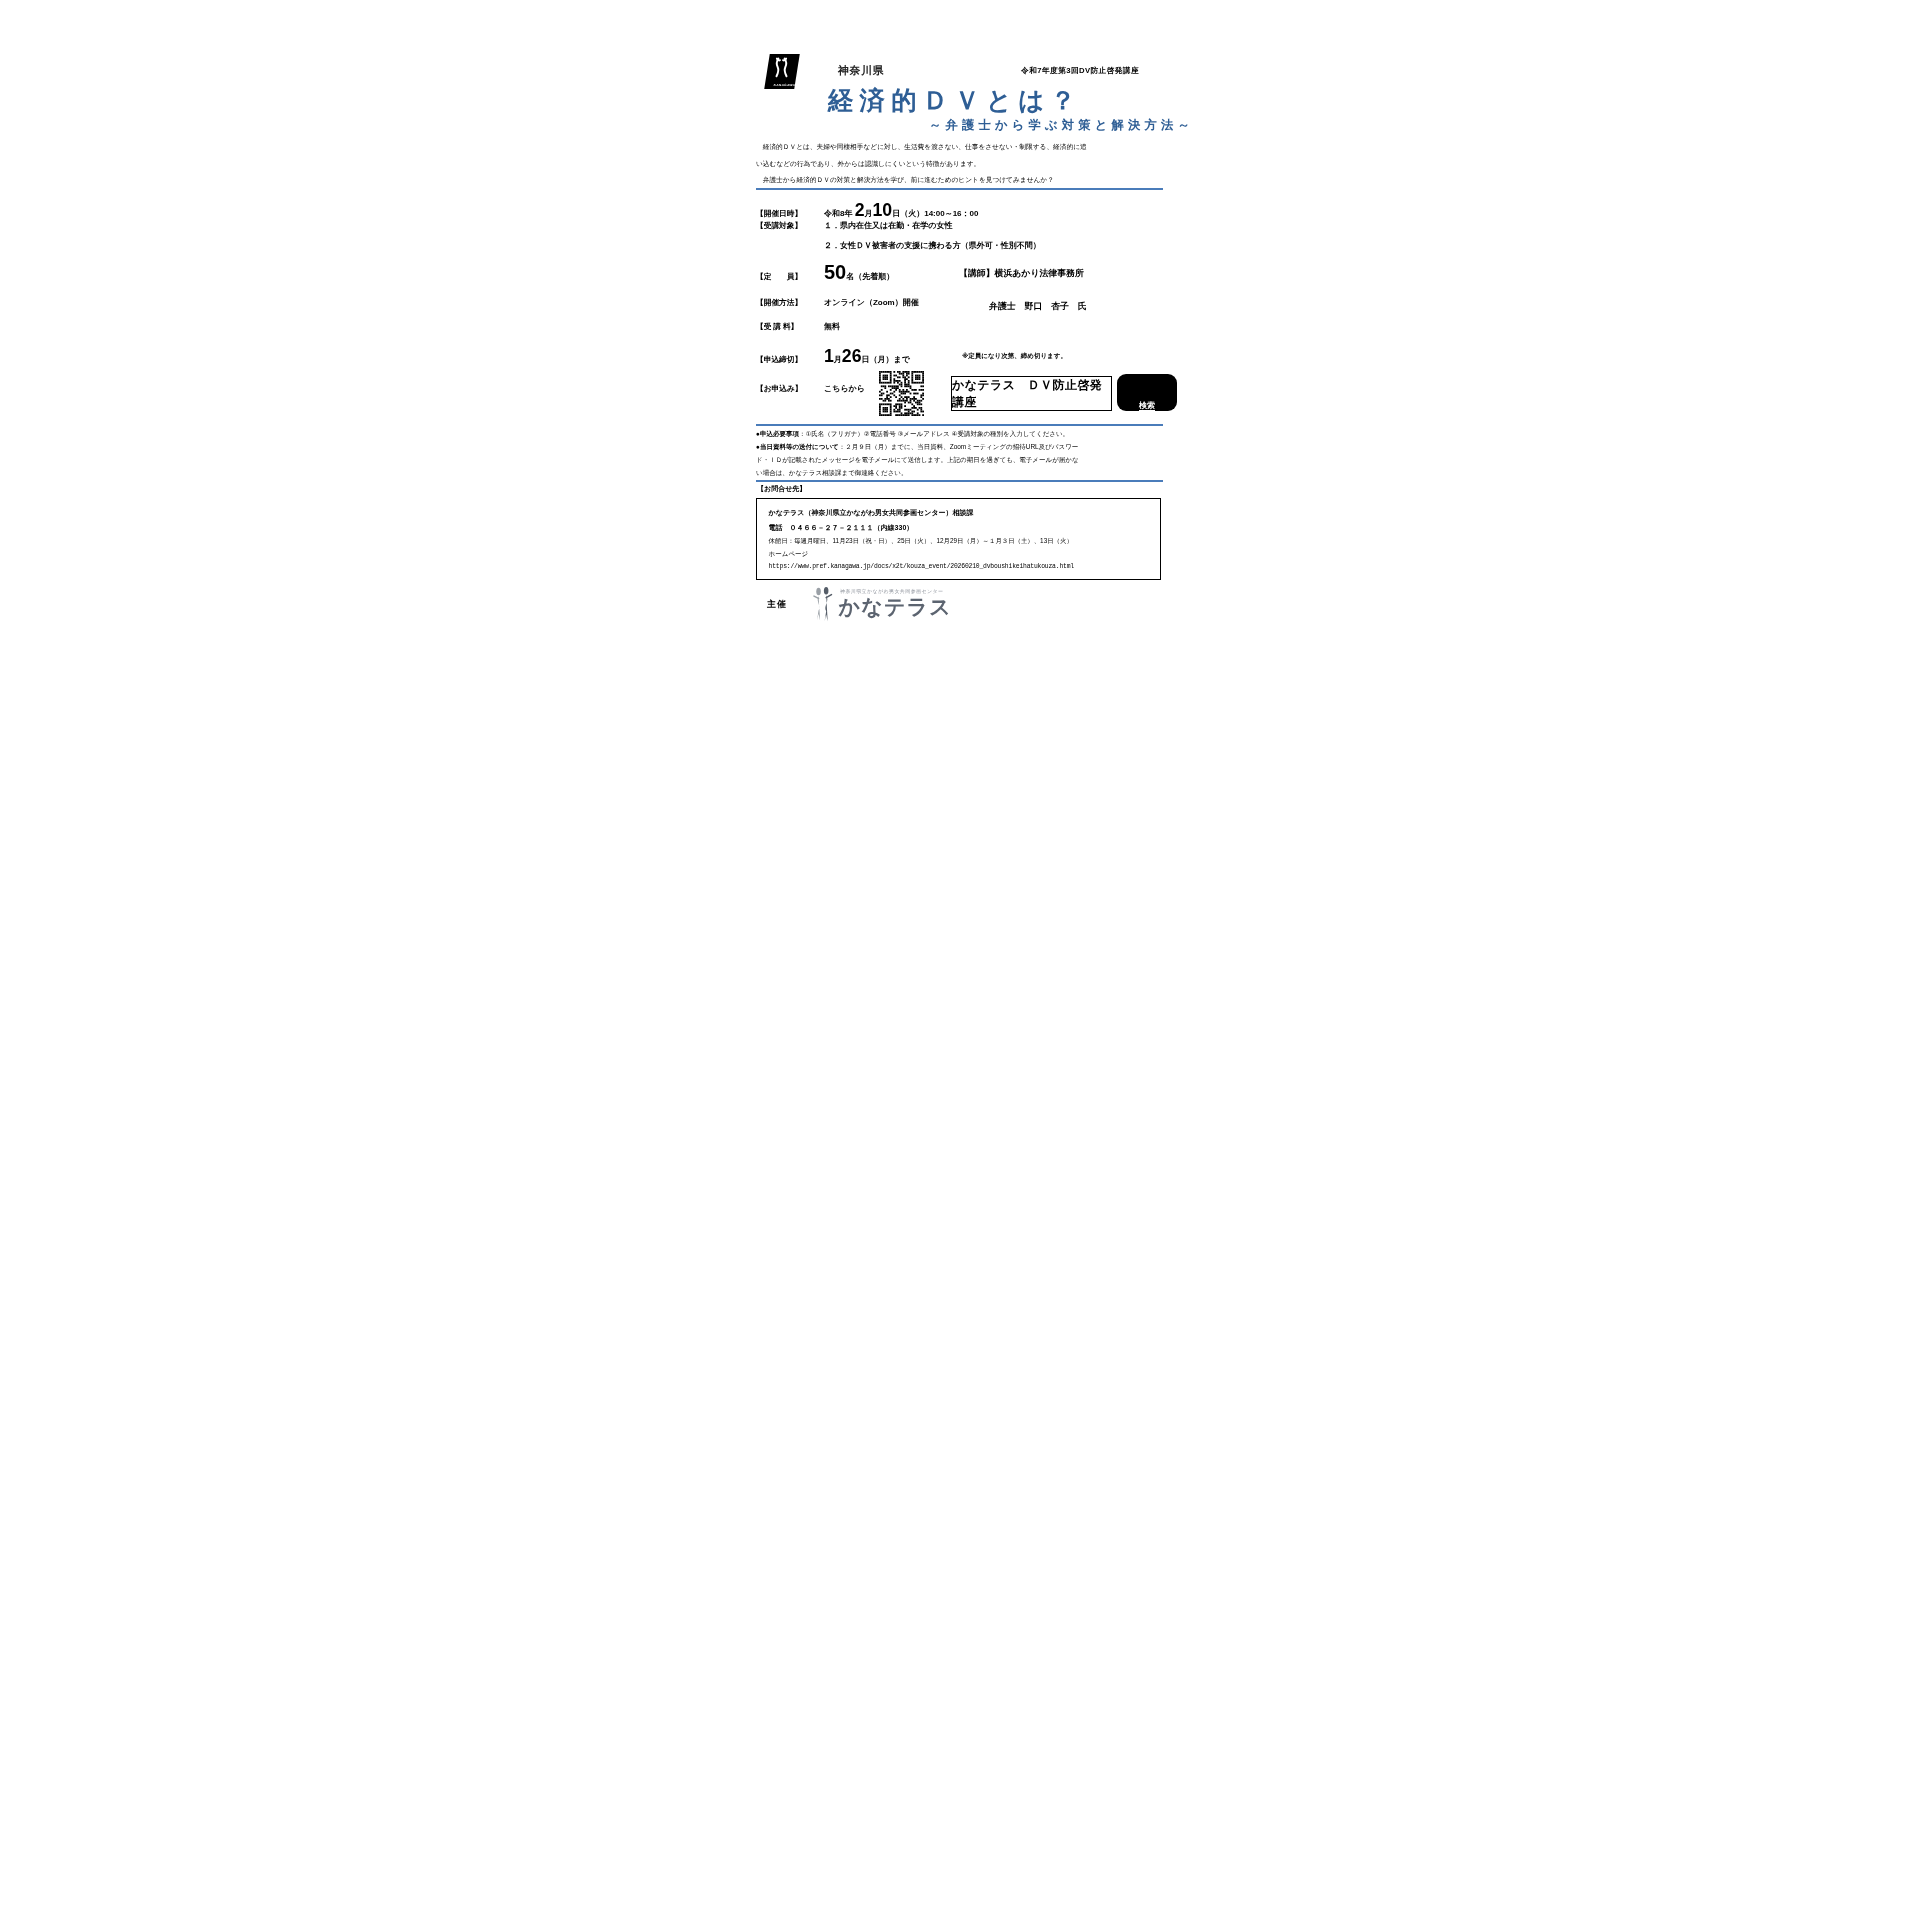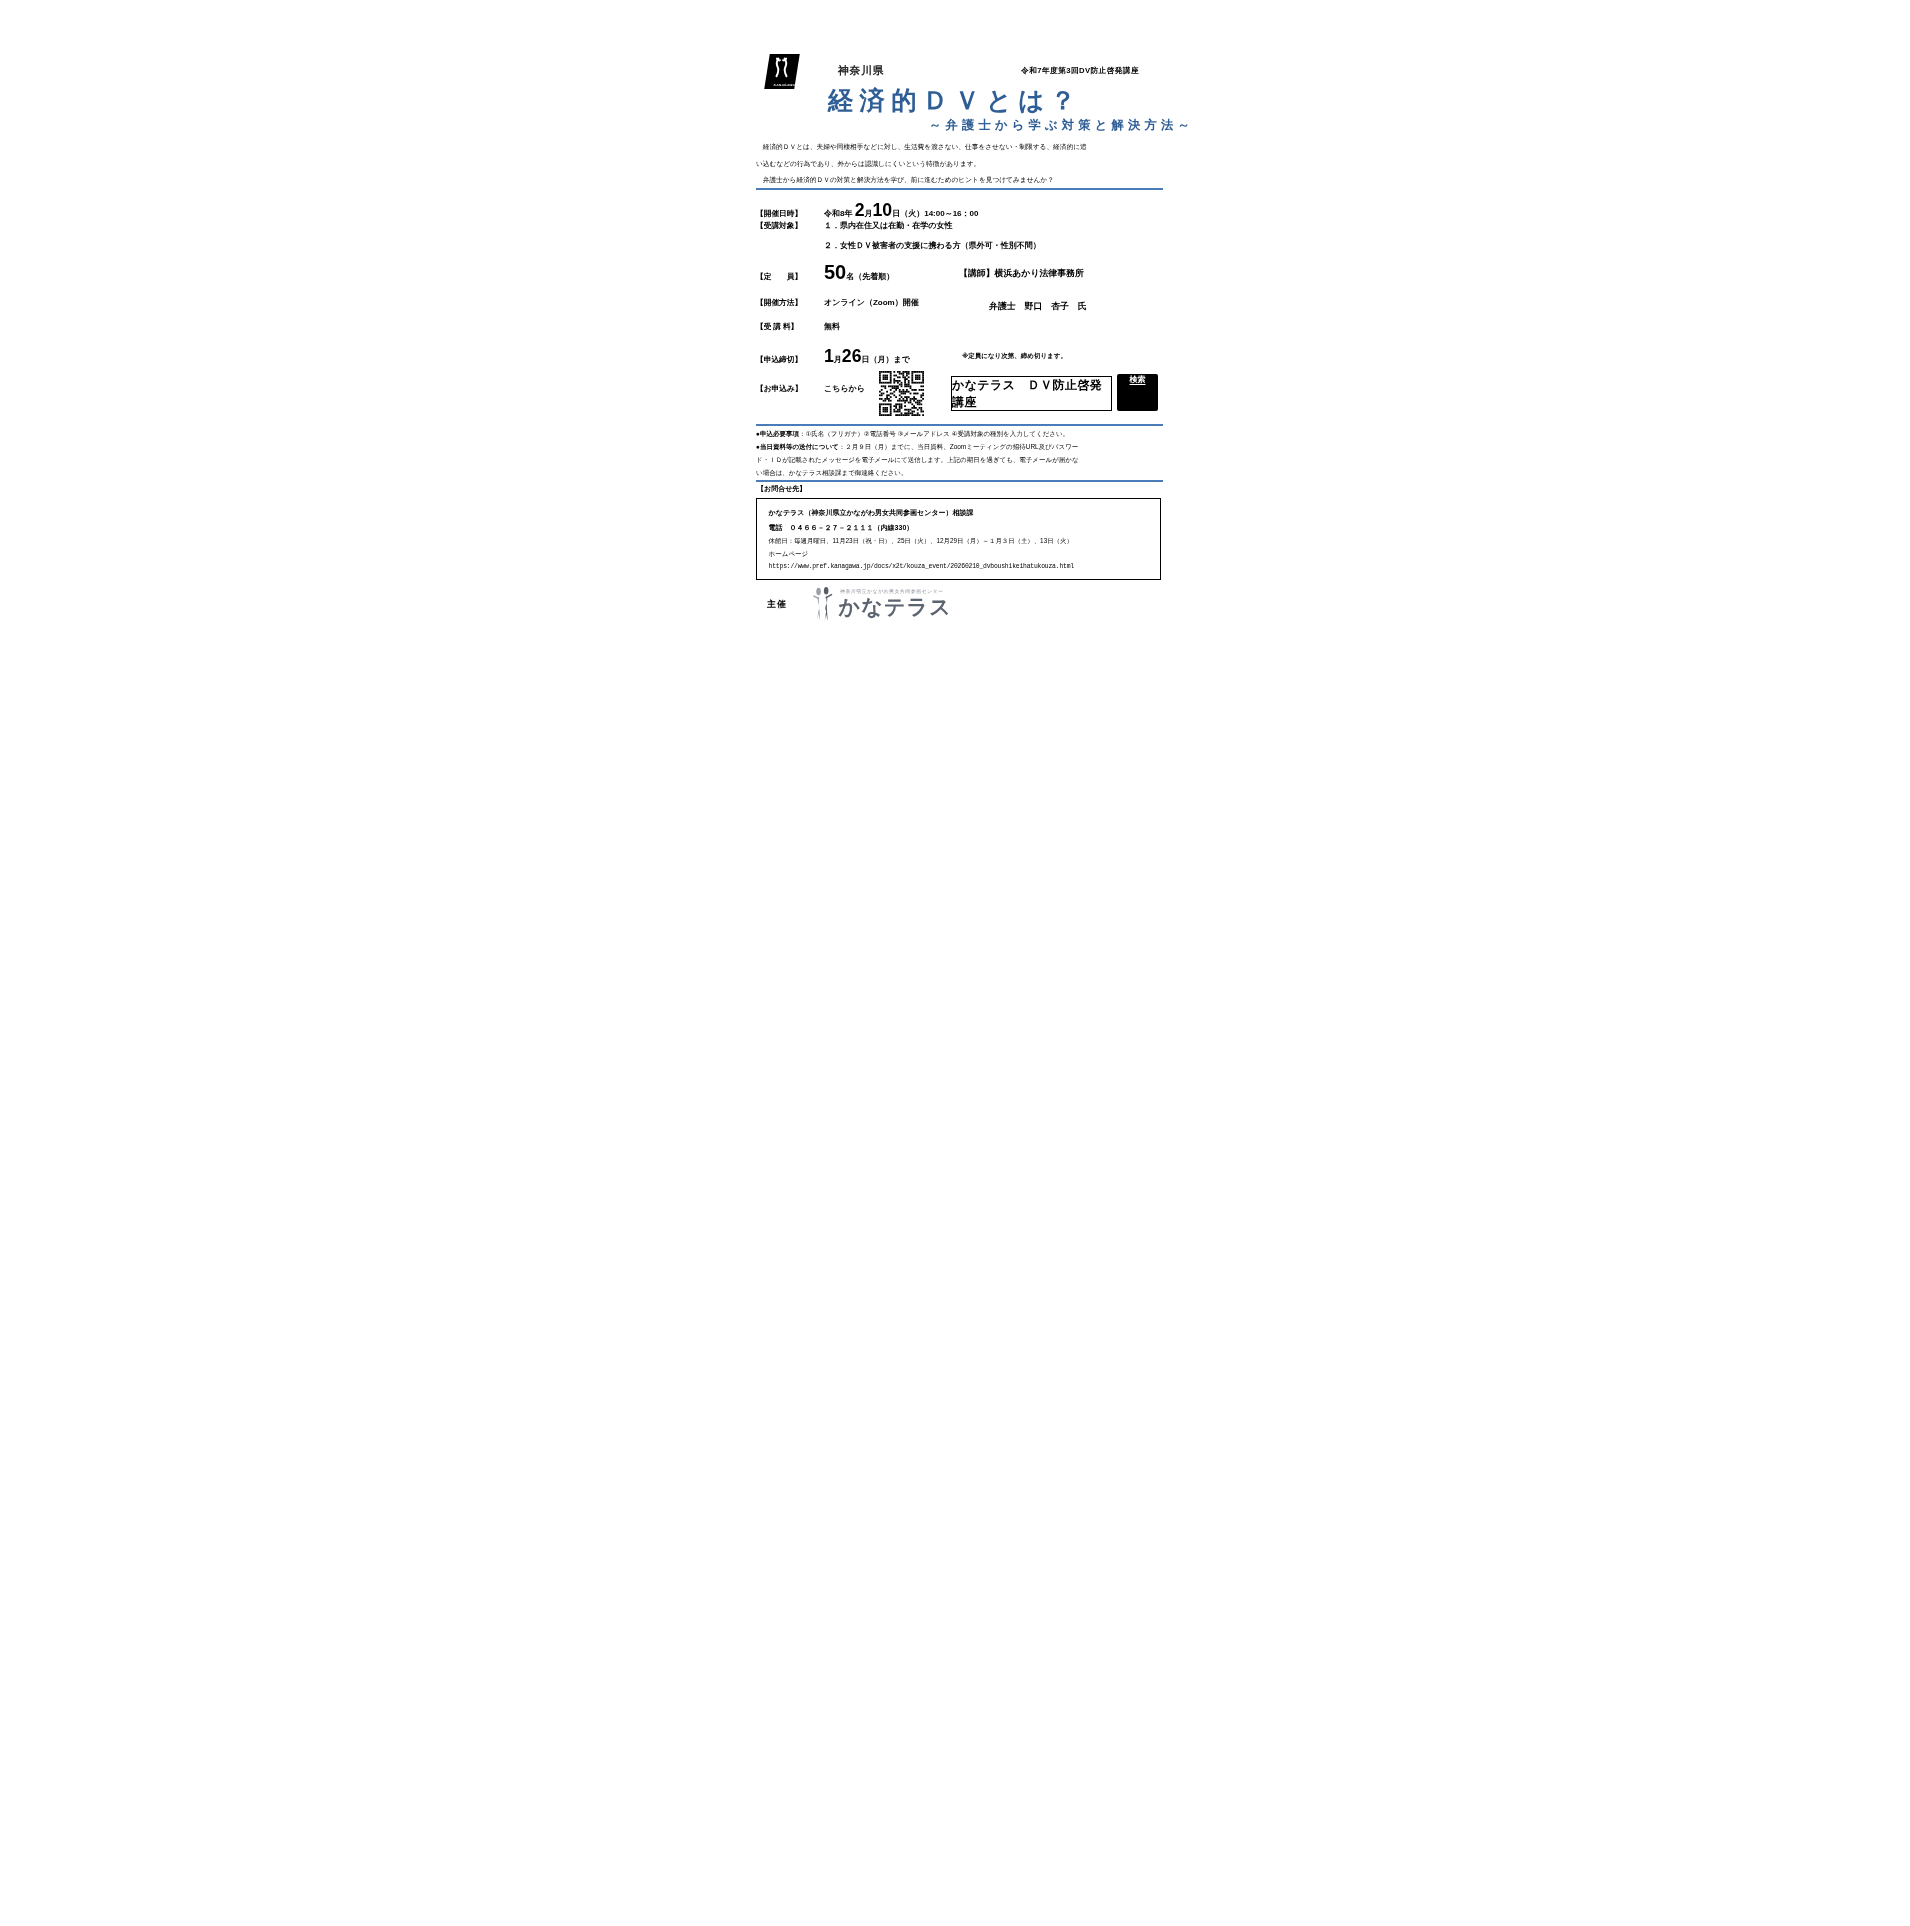--- a/index.html
+++ b/index.html
@@ -37,22 +37,22 @@
   .right-col{position:absolute;white-space:nowrap;font-size:8.9px;font-weight:600;}
 
   .deadline-note{position:absolute;left:246px;top:352px;font-size:6.5px;font-weight:700;}
 
   
   .qr{position:absolute;left:163px;top:371px;width:45px;height:45px;}
   .searchbox{position:absolute;left:235px;top:376px;width:159px;height:33px;
     border:0.8px solid #000;border-top-width:1.9px;border-bottom-width:1.9px;
     display:flex;align-items:center;justify-content:center;
     font-size:12px;font-weight:700;letter-spacing:0.4px;background:#fff;}
-  .searchbtn{position:absolute;left:401px;top:374px;width:41px;height:37px;background:#000;
-    border-radius:2px;display:flex;align-items:flex-start;justify-content:center;}
+  .searchbtn{position:absolute;left:401px;top:374px;width:60px;height:37px;background:#000;
+    border-radius:9px;display:flex;align-items:flex-end;justify-content:center;}
   .searchbtn span{color:#fff;font-size:8px;font-weight:700;text-decoration:underline;text-underline-offset:1.5px;}
 
   
   .notes{position:absolute;left:40px;top:427px;width:412px;font-size:6.5px;line-height:13px;white-space:nowrap;}
   .notes b{font-weight:700;}
 
   
   .contact-head{position:absolute;left:41px;top:484px;font-size:7px;font-weight:700;}
   .contact-box{position:absolute;left:40px;top:498px;width:405px;height:82px;border:1.2px solid #000;
     box-sizing:border-box;padding:8.5px 0 0 11.6px;}

